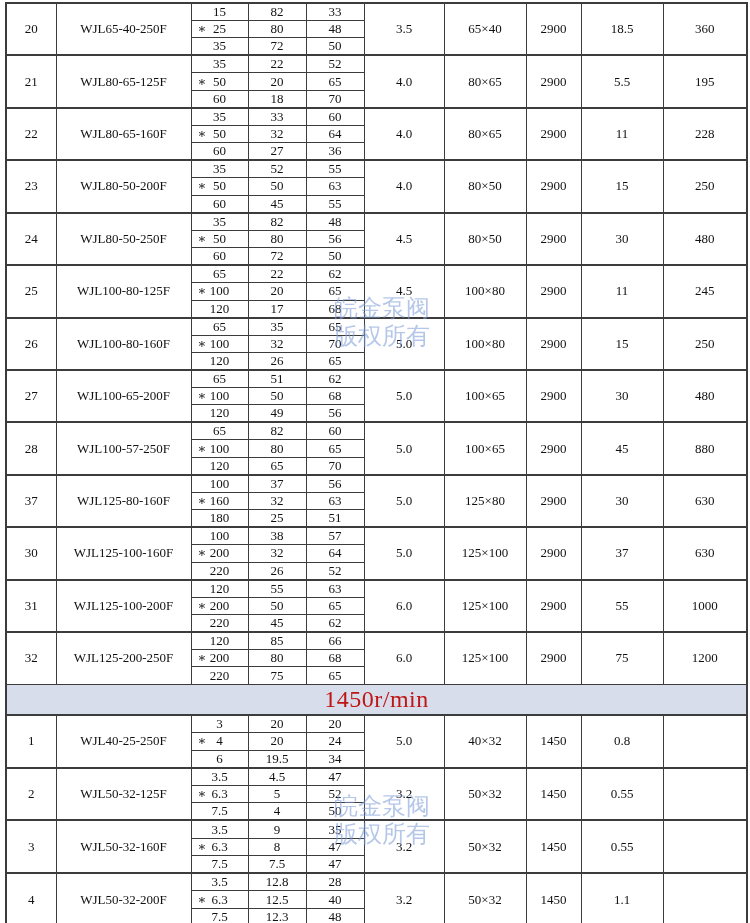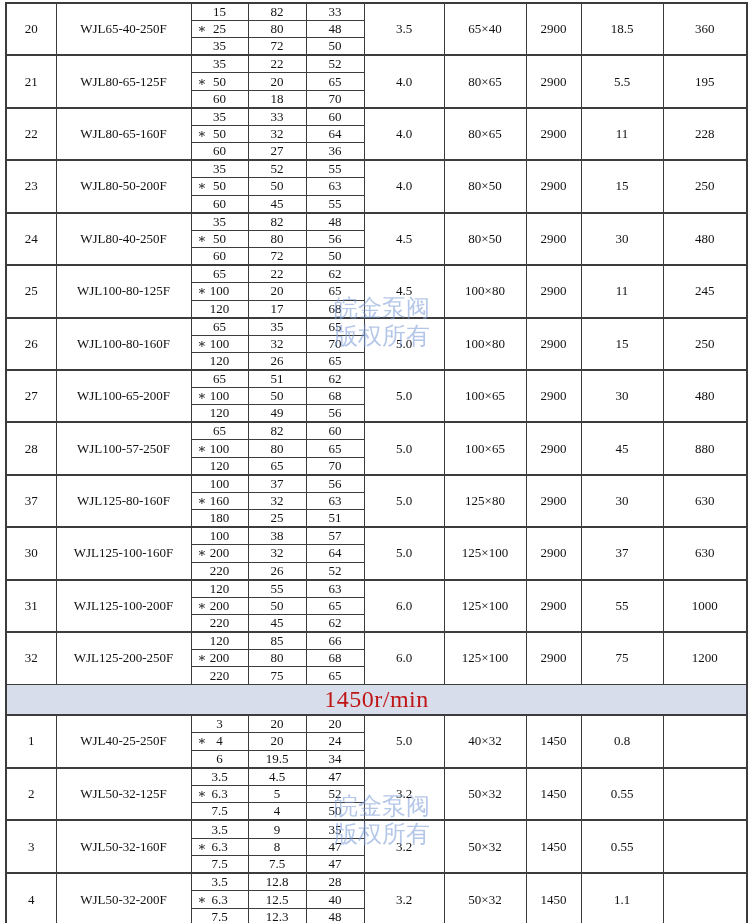--- a/index.html
+++ b/index.html
@@ -165,21 +165,21 @@
           <td>50</td>
           <td>63</td>
         </tr>
         <tr class="r2900">
           <td>60</td>
           <td>45</td>
           <td>55</td>
         </tr>
         <tr class="r2900 group-start">
           <td rowspan="3">24</td>
-          <td rowspan="3">WJL80-40-250F</td>
+          <td rowspan="3">WJL80-50-250F</td>
           <td>35</td>
           <td>82</td>
           <td>48</td>
           <td rowspan="3">4.5</td>
           <td rowspan="3">80×50</td>
           <td rowspan="3">2900</td>
           <td rowspan="3">30</td>
           <td rowspan="3">480</td>
         </tr>
         <tr class="r2900">

